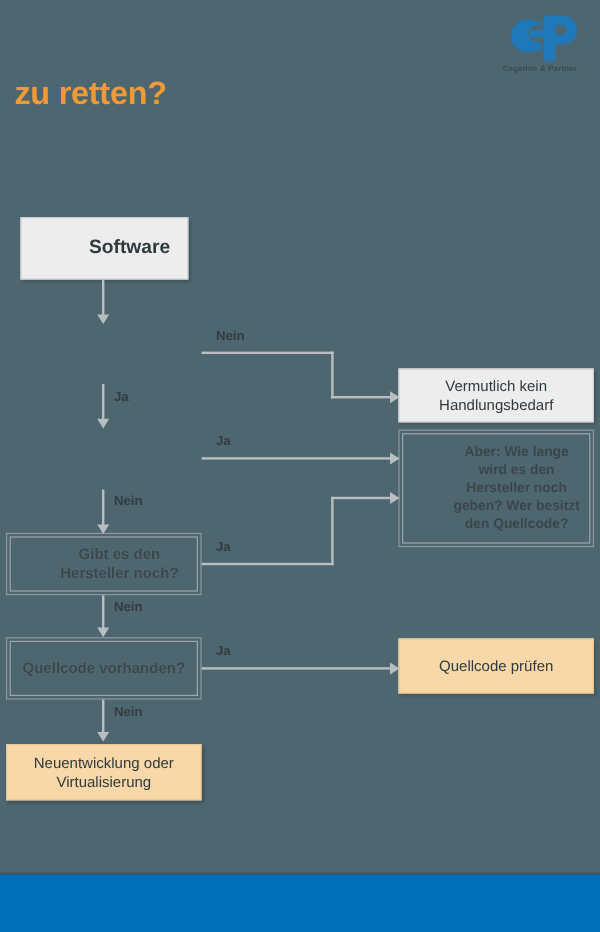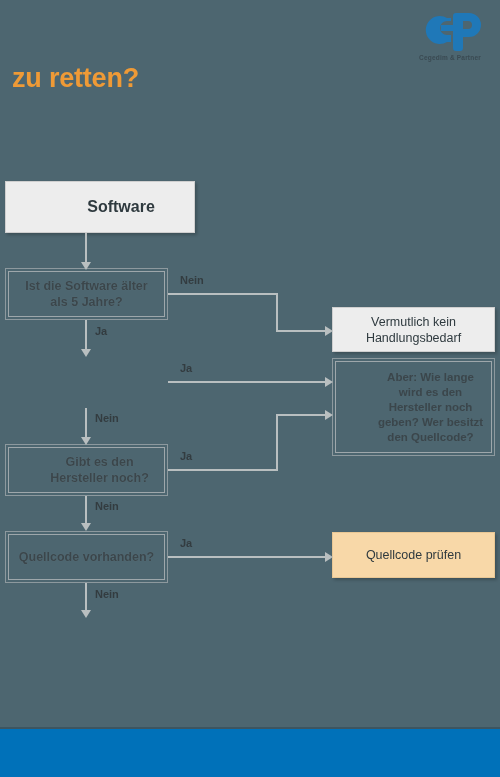--- a/index.html
+++ b/index.html
@@ -170,37 +170,37 @@
         <path d="M24 15 h20 v6 h-20 z" fill="#1f78b8"></path>
       </svg>
     </div>
     <div class="logo-caption">Cegedim &amp; Partner</div>
   </div>
 
   <div class="title">
     <div>zu retten?</div>
   </div>
 
-  <div class="box box-grey title-box" style="left:5px; top:181px; width:190px; height:52px;padding-left:48px;">
+  <div class="box box-grey title-box" style="left:17px; top:181px; width:140px; height:52px;padding-left:48px;">
     <span>Software</span>
   </div>
 
-  <div class="box box-decision" style="left:8px; top:271px; width:157px; height:46px;">
-    <span>Ist die Software älter als 5 Jahre?</span>
-  </div>
 
 
   <div class="box box-decision" style="left:8px; top:447px; width:157px; height:46px;padding-left:32px;">
     <span>Gibt es den Hersteller noch?</span>
   </div>
 
   <div class="box box-decision" style="left:8px; top:534px; width:157px; height:46px;">
     <span>Quellcode vorhanden?</span>
   </div>
 
+  <div class="box box-orange" style="left:5px; top:620px; width:163px; height:47px;">
+    <span>Neuentwicklung oder Virtualisierung</span>
+  </div>
 
   <div class="box box-grey" style="left:332px; top:307px; width:163px; height:45px;">
     <span>Vermutlich kein Handlungsbedarf</span>
   </div>
 
   <div class="box box-note" style="left:335px; top:361px; width:157px; height:92px;padding-left:40px;">
     <span>Aber: Wie lange wird es den Hersteller noch geben? Wer besitzt den Quellcode?</span>
   </div>
 
   <div class="box box-orange" style="left:332px; top:532px; width:163px; height:46px;">

